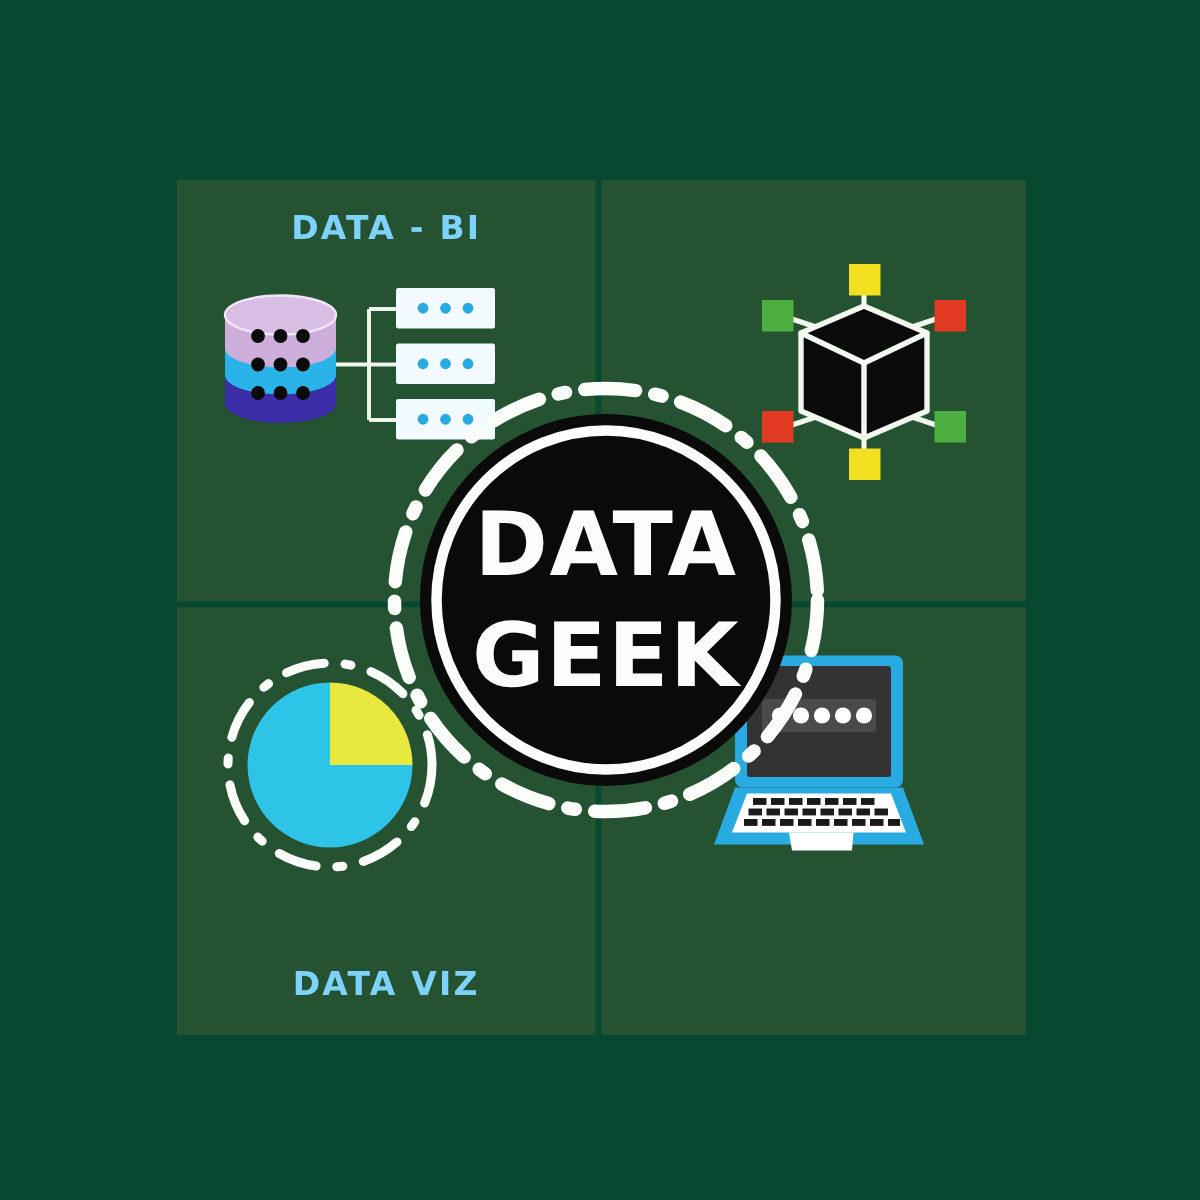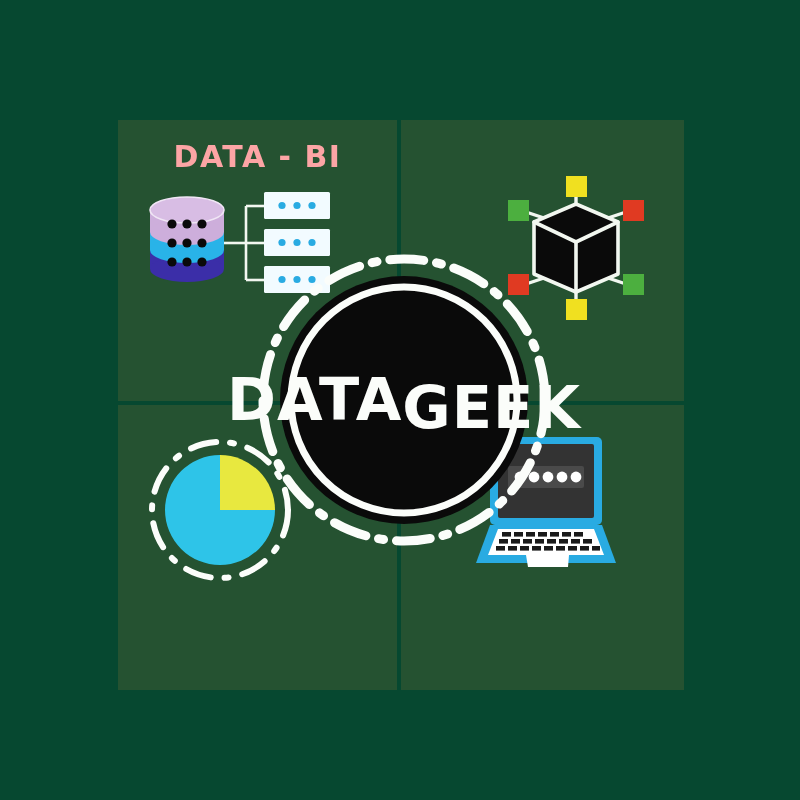--- a/index.html
+++ b/index.html
@@ -41,24 +41,24 @@
   .panel.tl { border-right: 4px solid #064830; border-bottom: 4px solid #064830; }
   .panel.tr { border-bottom: 4px solid #064830; }
   .panel.bl { border-right: 4px solid #064830; }
   .panel.br { }
 
   .panel-label {
     position: absolute;
     left: 0;
     width: 100%;
     text-align: center;
-    color: #fca5a5;
+    color: #7dd3fc;
     font-family: "DejaVu Sans", sans-serif;
     font-weight: bold;
-    font-size: 30px;
+    font-size: 22px;
     letter-spacing: 1.5px;
     line-height: 1;
     white-space: nowrap;
   }
   .panel-label.top { top: 22px; }
   .panel-label.bottom { bottom: 22px; }
 
   .icon-wrap {
     position: absolute;
     display: block;
@@ -73,21 +73,21 @@
     height: 296px;
   }
   .badge svg { display: block; }
   .badge-text {
     position: absolute;
     left: 0;
     top: 0;
     width: 296px;
     height: 296px;
     display: flex;
-    flex-direction: row;
+    flex-direction: column;
     align-items: center;
     justify-content: center;
     pointer-events: none;
   }
   .badge-line {
     color: #fbfdfa;
     font-family: "DejaVu Sans", sans-serif;
     font-weight: bold;
     font-size: 59px;
     line-height: 0.98;
@@ -187,20 +187,21 @@
           <rect x="70" y="131" width="21" height="21" fill="#f0e020"></rect>
           <rect x="12" y="32" width="21" height="21" fill="#4caf3f"></rect>
           <rect x="127" y="32" width="21" height="21" fill="#e03a22"></rect>
           <rect x="12" y="106" width="21" height="21" fill="#e03a22"></rect>
           <rect x="127" y="106" width="21" height="21" fill="#4caf3f"></rect>
         </svg>
       </span>
     </div>
 
     <div class="panel bl">
+      <div class="panel-label bottom">DATA VIZ</div>
 
       <span class="icon-wrap" style="left:22px; top:25px;">
         <svg width="160" height="160" viewBox="0 0 160 160">
 
           <circle cx="80" cy="80" r="68" fill="none" stroke="#fbfdfa" stroke-width="6" stroke-linecap="round" stroke-dasharray="26 14 4 14"></circle>
 
           <path d="M80 80 L80 25 A55 55 0 1 0 135 80 Z" fill="#2ec4e8"></path>
 
           <path d="M80 80 L80 25 A55 55 0 0 1 135 80 Z" fill="#e8e83f"></path>
         </svg>

